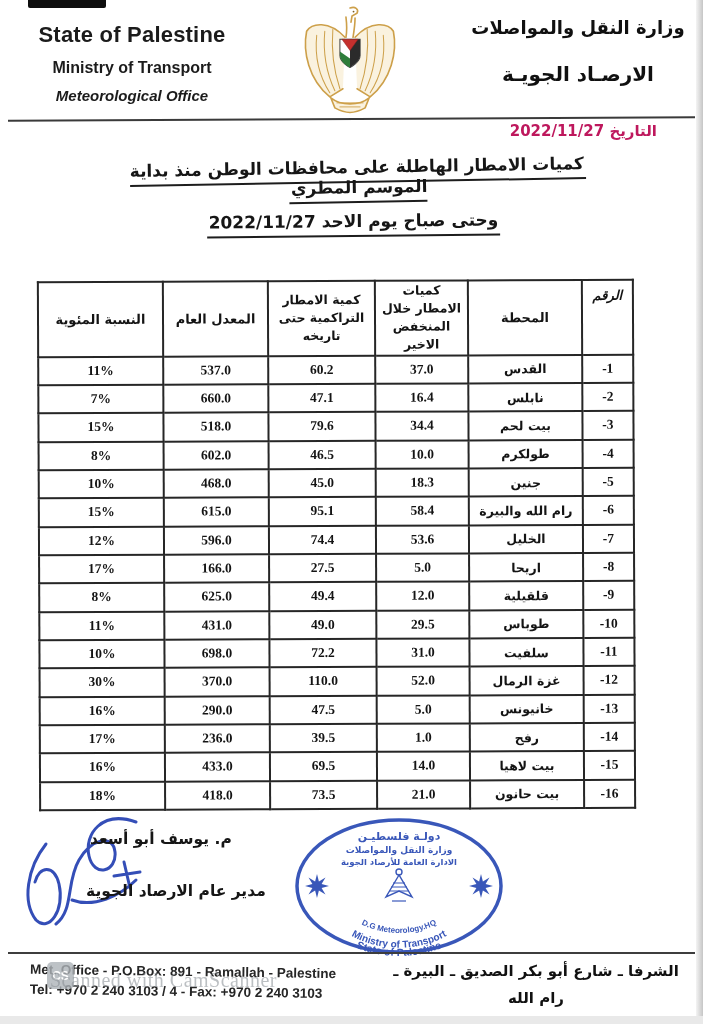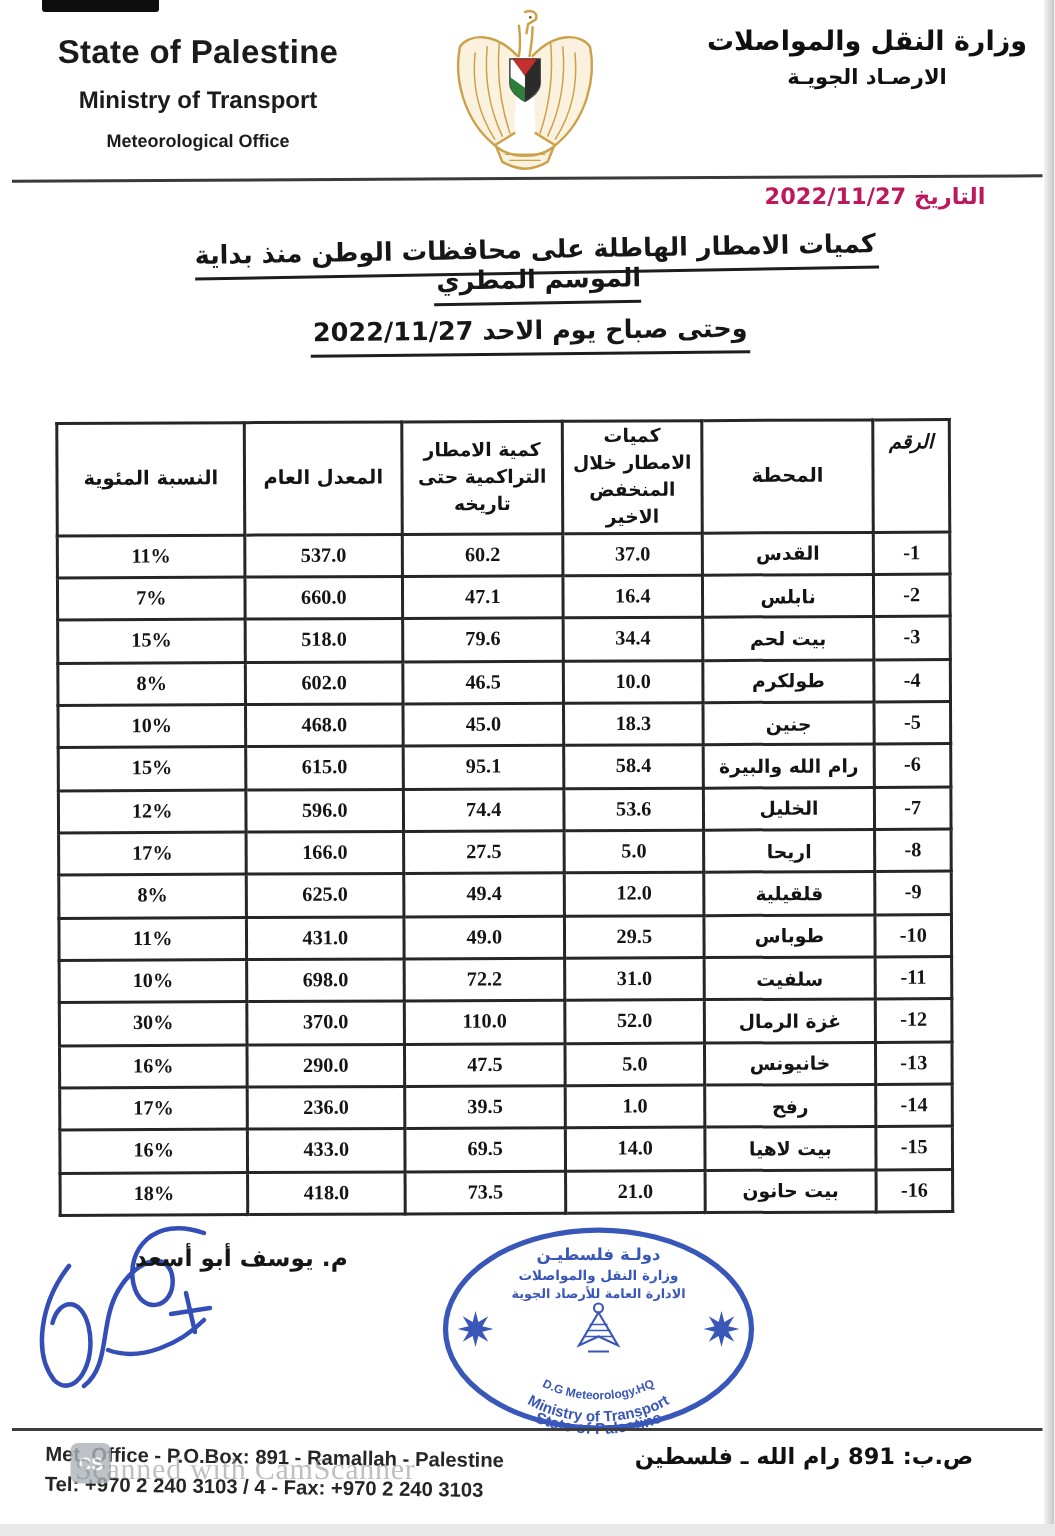--- a/index.html
+++ b/index.html
@@ -11,26 +11,26 @@
   .edge-right { position:absolute; right:0; top:0; width:7px; height:100%;
     background:linear-gradient(to right,#f4f4f4,#c6c6c6); }
   .corner-mark { position:absolute; left:28px; top:0; width:78px; height:8px;
     background:#0e0e0e; border-radius:0 0 2px 2px; }
 
   
   .lh-en { position:absolute; left:12px; top:22px; width:240px; text-align:center;
     font-family:"Liberation Sans", sans-serif; font-weight:bold; color:#1b1b1b; }
   .lh-en .l1 { font-size:22px; letter-spacing:0.2px; }
   .lh-en .l2 { font-size:16px; margin-top:11px; }
-  .lh-en .l3 { font-size:12px; margin-top:10px; }
+  .lh-en .l3 { font-size:15px; margin-top:10px;font-style:italic; }
   .lh-ar { position:absolute; left:458px; top:10px; width:240px; text-align:center;
     direction:rtl; font-weight:bold; color:#101010; }
   .lh-ar .l1 { font-size:25px; }
   .lh-ar .l2 { font-size:18px; margin-top:7px; }
-  .lh-ar .l3 { font-size:14px; margin-top:6px; }
+  .lh-ar .l3 { font-size:20px; margin-top:24px; }
   .emblem { position:absolute; left:296px; top:5px; width:108px; height:113px; }
 
   .header-rule { position:absolute; left:8px; top:118px; width:687px;
     border-top:2px solid #3a3a3a; transform:rotate(-0.3deg); }
   .date-line { position:absolute; right:46px; top:122px; direction:rtl;
     font-weight:bold; font-size:15px; color:#be185d; }
 
   
   .doc-title1 { position:absolute; left:110px; top:157px; width:496px; text-align:center;
     direction:rtl; font-size:17px; font-weight:bold; transform:rotate(-1deg); }
@@ -284,20 +284,21 @@
 
   <svg class="sig-scribble" viewBox="0 0 172 128">
     <g fill="none" stroke="#1f3bb0" stroke-width="3" stroke-linecap="round" opacity="0.9">
       <path d="M122,12 C88,0 70,24 75,46 C80,68 103,62 101,42 C99,24 78,28 65,50 C52,72 60,100 42,114"></path>
       <path d="M32,34 C13,58 8,92 22,110 C35,123 51,100 45,74 C40,54 25,56 21,72"></path>
       <path d="M58,90 C80,98 106,86 122,70"></path>
       <path d="M110,52 L116,78 M100,66 L126,62"></path>
     </g>
   </svg>
   <div class="sig-name">م. يوسف أبو أسعد</div>
+  <div class="sig-title">مدير عام الارصاد الجوية</div>
 
   <svg class="stamp" viewBox="0 0 214 142">
     <ellipse cx="107" cy="71" rx="102" ry="66" fill="none" stroke="#2b4bb4" stroke-width="3.5"></ellipse>
     <g fill="#2b4bb4">
       <polygon transform="translate(25,71)" points="12,0 4.6,1.9 8.5,8.5 1.9,4.6 0,12 -1.9,4.6 -8.5,8.5 -4.6,1.9 -12,0 -4.6,-1.9 -8.5,-8.5 -1.9,-4.6 0,-12 1.9,-4.6 8.5,-8.5 4.6,-1.9"></polygon>
       <polygon transform="translate(189,71)" points="12,0 4.6,1.9 8.5,8.5 1.9,4.6 0,12 -1.9,4.6 -8.5,8.5 -4.6,1.9 -12,0 -4.6,-1.9 -8.5,-8.5 -1.9,-4.6 0,-12 1.9,-4.6 8.5,-8.5 4.6,-1.9"></polygon>
     </g>
     <g fill="#2b4bb4" text-anchor="middle" font-family="DejaVu Sans, sans-serif" font-weight="bold" direction="rtl">
       <text x="107" y="25" font-size="11">دولـة فلسطيـن</text>
       <text x="107" y="38" font-size="9">وزارة النقل والمواصلات</text>
@@ -320,19 +321,20 @@
       <text font-size="10.5"><textPath href="#arcE3" startOffset="50%" text-anchor="middle">State of Palestine</textPath></text>
     </g>
   </svg>
 
   <div class="footer-rule"></div>
   <div class="footer-en">
     <div>Met. Office - P.O.Box: 891 - Ramallah - Palestine</div>
     <div>Tel: +970 2 240 3103 / 4 - Fax: +970 2 240 3103</div>
   </div>
   <div class="footer-ar">
+    <div>الشرفا ـ شارع أبو بكر الصديق ـ البيرة ـ رام الله</div>
     <div>ص.ب: 891 رام الله ـ فلسطين</div>
   </div>
 
   <div class="cs-badge">CS</div>
   <div class="wm-text">Scanned with CamScanner</div>
 
 </div>
 
 </body></html>

